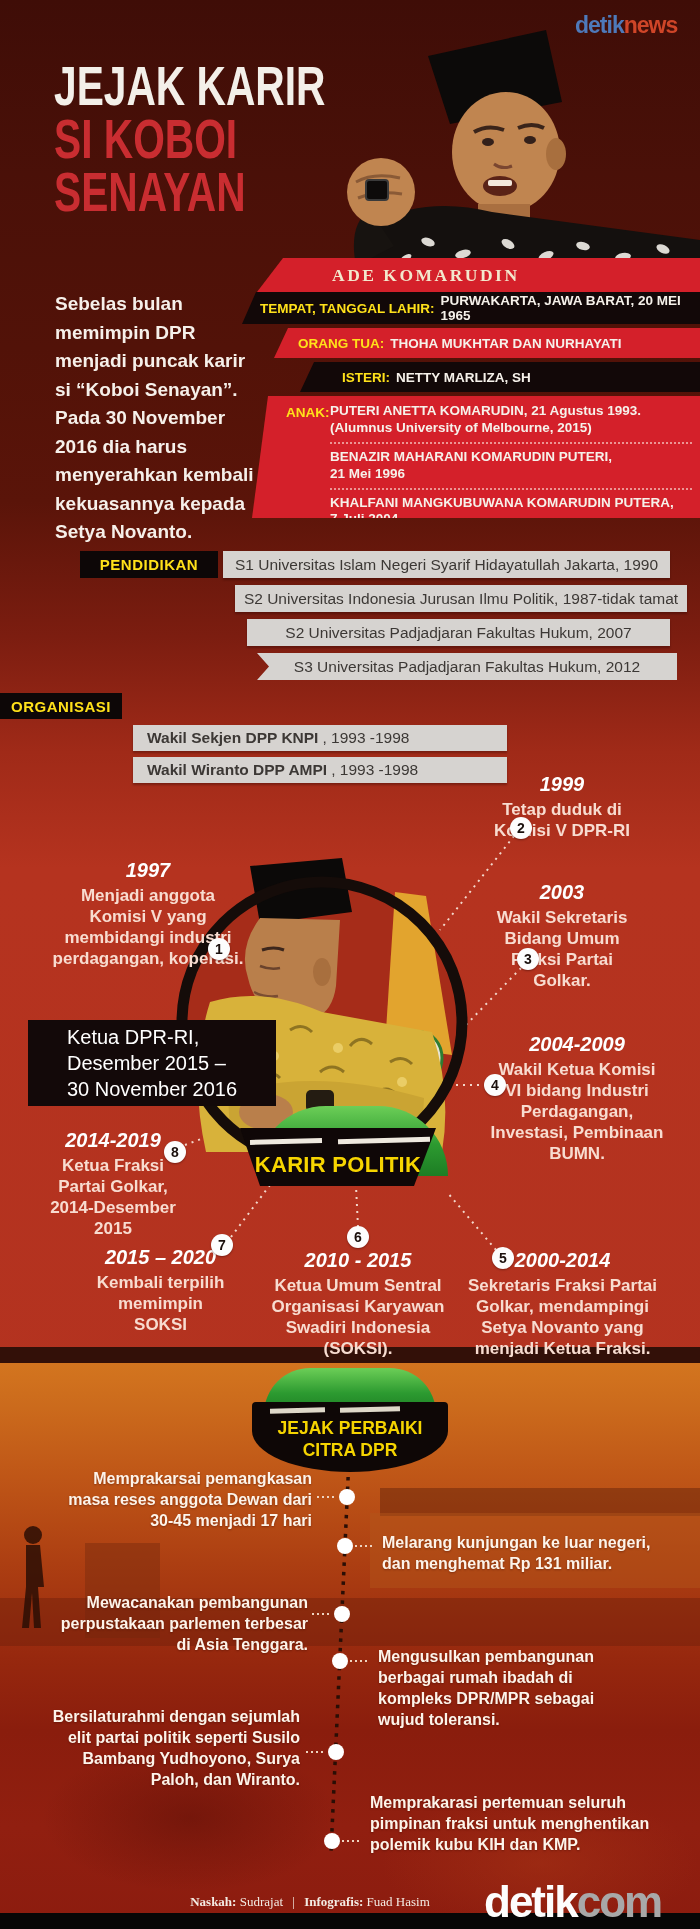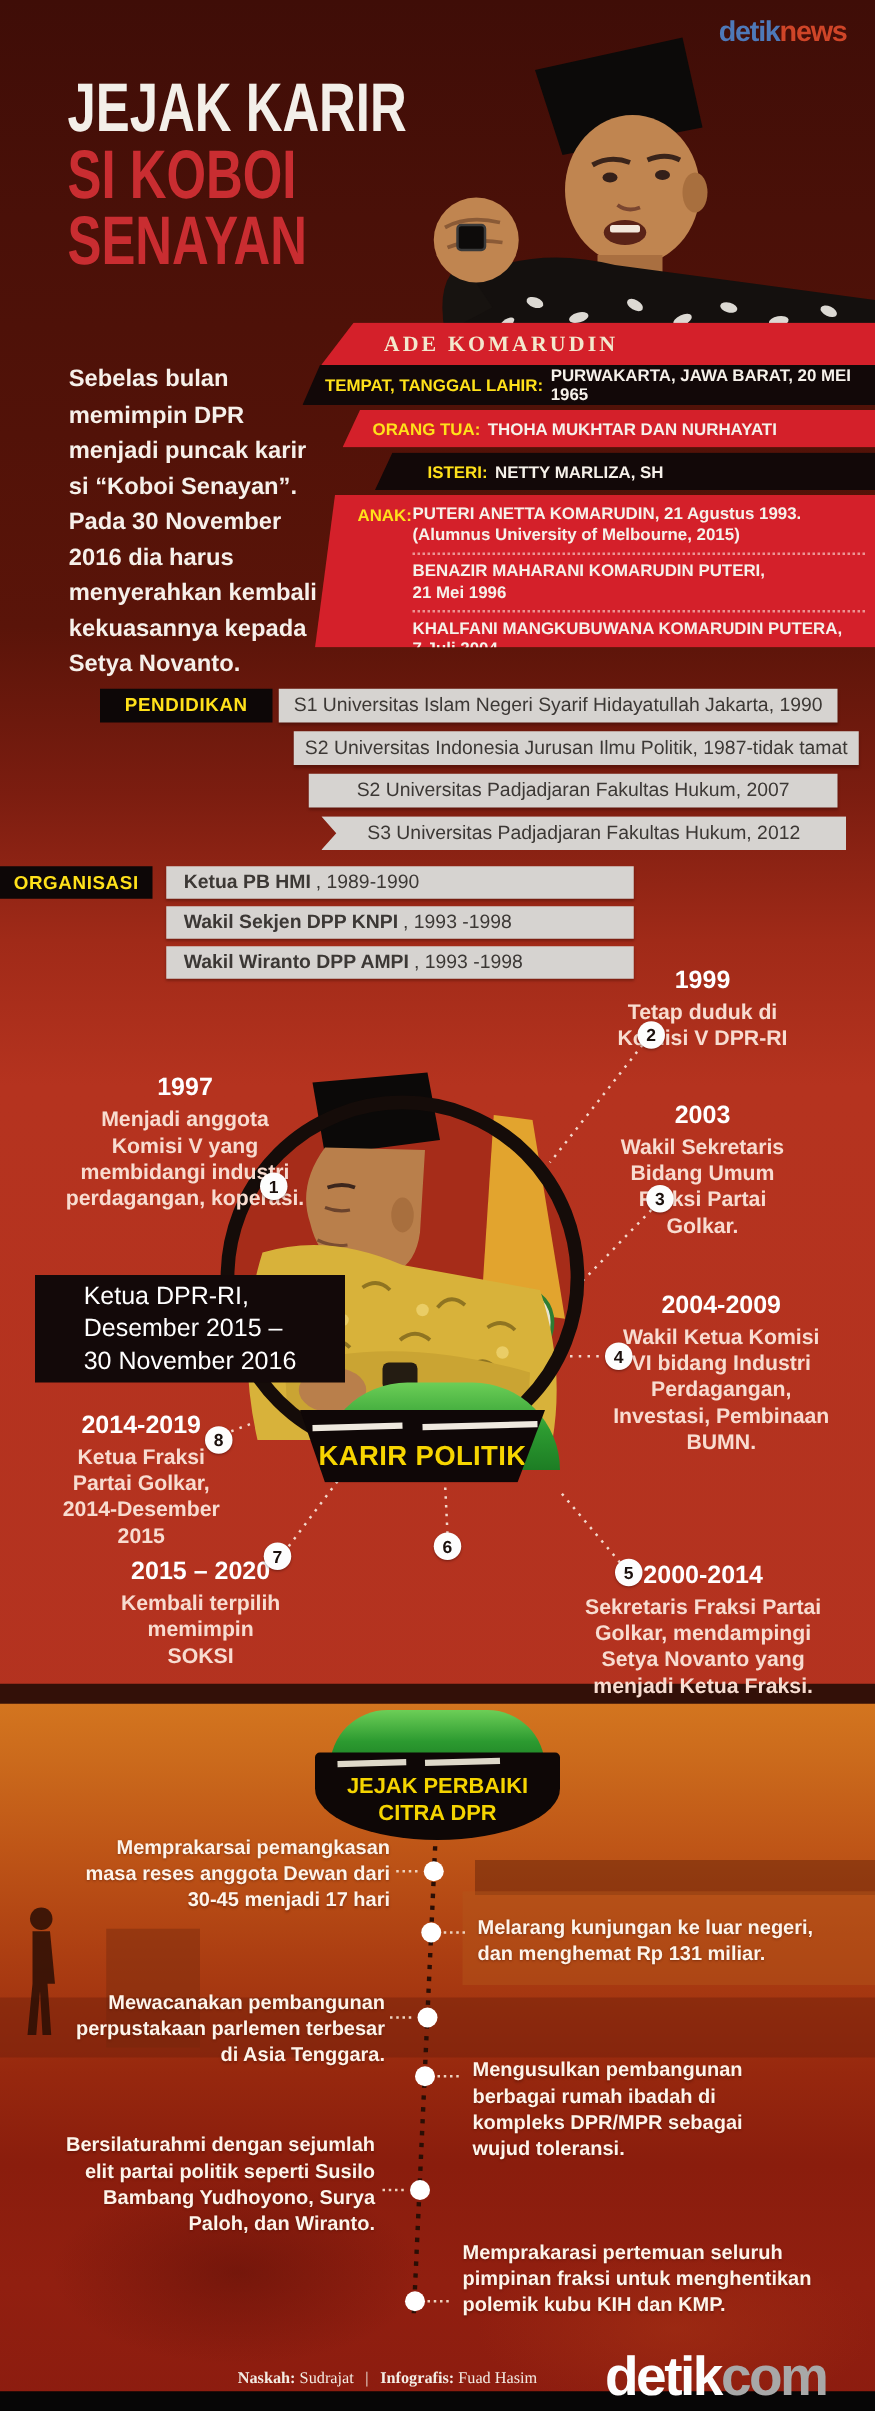--- a/index.html
+++ b/index.html
@@ -24,21 +24,21 @@
   .anak-entry{font-size:13.5px;font-weight:bold;color:#f6f1ea;line-height:1.25;}
   .anak-sep{border-top:2px dotted rgba(255,245,235,.55);margin:5px 0;}
   
   .blk-label{background:#0d0707;color:#ffe11a;font-weight:bold;font-size:15px;display:flex;align-items:center;justify-content:center;letter-spacing:.5px;}
   .gray-row{background:#d6d3d0;color:#3c3835;font-size:15.5px;display:flex;align-items:center;height:27px;box-shadow:0 2px 2px rgba(40,5,0,.35);}
   .gray-center{justify-content:center;}
   .gray-left{justify-content:flex-start;padding-left:14px;}
   .gray-row b{margin-right:4px;}
   
   .karir-item{position:absolute;text-align:center;color:#f8dcd0;font-size:17px;font-weight:bold;line-height:1.24;}
-  .karir-item .yr{display:block;color:#ffffff;font-size:20px;margin-bottom:2px;}
+  .karir-item .yr{display:block;color:#ffffff;font-size:20px;margin-bottom:2px;font-style:italic;}
   .knum{position:absolute;width:22px;height:22px;border-radius:50%;background:#fdfdfd;color:#1a0f0c;font-weight:bold;font-size:14px;display:flex;align-items:center;justify-content:center;box-shadow:0 1px 2px rgba(40,0,0,.4);}
   .hl-box{background:#130909;color:#fff;font-weight:normal;font-size:20px;line-height:1.3;display:flex;align-items:center;justify-content:center;text-align:left;}
   .dome{border-radius:96px 96px 0 0;background:linear-gradient(180deg,#6cce57 0%,#2c9a30 55%,#1d7d24 100%);}
   .banner-black{background:#0f0707;text-align:center;}
   .banner-black .btxt{color:#f7d500;font-weight:bold;letter-spacing:.3px;}
   .dash{position:absolute;background:#efe9df;height:5px;transform:rotate(-1.5deg);}
   
   .citra-item{position:absolute;color:#fdf4ea;font-size:16px;font-weight:bold;line-height:1.32;text-shadow:0 1px 2px rgba(60,10,0,.4);}
   .citra-badge-text{color:#f5d400;font-weight:bold;font-size:17.5px;line-height:1.25;text-align:center;}
   
@@ -115,21 +115,21 @@
 memimpin DPR
 menjadi puncak karir
 si “Koboi Senayan”.
 Pada 30 November
 2016 dia harus
 menyerahkan kembali
 kekuasannya kepada
 Setya Novanto.</div>
 
   <div class="abs ribbon rb-red" style="left:243px;top:258px;width:457px;height:34px;clip-path:polygon(40px 0,100% 0,100% 100%,14px 100%);padding-left:0;">
-    <span class="bio-name" style="margin-left:64px;">ADE KOMARUDIN</span>
+    <span class="bio-name" style="margin-left:89px;">ADE KOMARUDIN</span>
   </div>
 
   <div class="abs ribbon rb-black" style="left:230px;top:292px;width:470px;height:32px;clip-path:polygon(26px 0,100% 0,100% 100%,12px 100%);">
     <span class="lbl-y" style="margin-left:30px;">TEMPAT, TANGGAL LAHIR:</span>
     <span>PURWAKARTA, JAWA BARAT, 20 MEI 1965</span>
   </div>
 
   <div class="abs ribbon rb-red" style="left:258px;top:328px;width:442px;height:30px;clip-path:polygon(30px 0,100% 0,100% 100%,16px 100%);">
     <span class="lbl-y" style="margin-left:40px;">ORANG TUA:</span>
     <span>THOHA MUKHTAR DAN NURHAYATI</span>
@@ -154,24 +154,20 @@
     </div>
   </div>
 
   <div class="abs blk-label" style="left:80px;top:551px;width:138px;height:27px;">PENDIDIKAN</div>
   <div class="abs gray-row gray-center" style="left:223px;top:551px;width:447px;">S1 Universitas Islam Negeri Syarif Hidayatullah Jakarta, 1990</div>
   <div class="abs gray-row gray-center" style="left:235px;top:585px;width:452px;">S2 Universitas Indonesia Jurusan Ilmu Politik, 1987-tidak tamat</div>
   <div class="abs gray-row gray-center" style="left:247px;top:619px;width:423px;">S2 Universitas Padjadjaran Fakultas Hukum, 2007</div>
   <div class="abs gray-row gray-center" style="left:257px;top:653px;width:420px;clip-path:polygon(0 0,100% 0,100% 100%,0 100%,12px 50%);">S3 Universitas Padjadjaran Fakultas Hukum, 2012</div>
 
   <div class="abs blk-label" style="left:0;top:693px;width:122px;height:26px;">ORGANISASI</div>
-  <div class="abs gray-row gray-left" style="left:133px;top:693px;width:360px;height:26px;">
-    <b>Ketua PB HMI</b>
-      <span>, 1989-1990</span>
-  </div>
   <div class="abs gray-row gray-left" style="left:133px;top:725px;width:360px;height:26px;">
     <b>Wakil Sekjen DPP KNPI</b>
       <span>, 1993 -1998</span>
   </div>
   <div class="abs gray-row gray-left" style="left:133px;top:757px;width:360px;height:26px;">
     <b>Wakil Wiranto DPP AMPI</b>
       <span>, 1993 -1998</span>
   </div>
 
   <svg class="abs" width="700" height="1929" viewBox="0 0 700 1929" style="left:0;top:0;pointer-events:none;" aria-hidden="true">
@@ -277,20 +273,27 @@
 Investasi, Pembinaan
 BUMN.</span>
   </div>
   <div class="karir-item" style="left:440px;top:1248px;width:245px;">
     <span class="yr">2000-2014</span>
     <span class="pre">Sekretaris Fraksi Partai
 Golkar, mendampingi
 Setya Novanto yang
 menjadi Ketua Fraksi.</span>
   </div>
+  <div class="karir-item" style="left:252px;top:1248px;width:212px;">
+    <span class="yr">2010 - 2015</span>
+    <span class="pre">Ketua Umum Sentral
+Organisasi Karyawan
+Swadiri Indonesia
+(SOKSI).</span>
+  </div>
   <div class="karir-item" style="left:58px;top:1245px;width:205px;">
     <span class="yr">2015 – 2020</span>
     <span class="pre">Kembali terpilih
 memimpin
 SOKSI</span>
   </div>
   <div class="karir-item" style="left:18px;top:1128px;width:190px;">
     <span class="yr">2014-2019</span>
     <span class="pre">Ketua Fraksi
 Partai Golkar,

